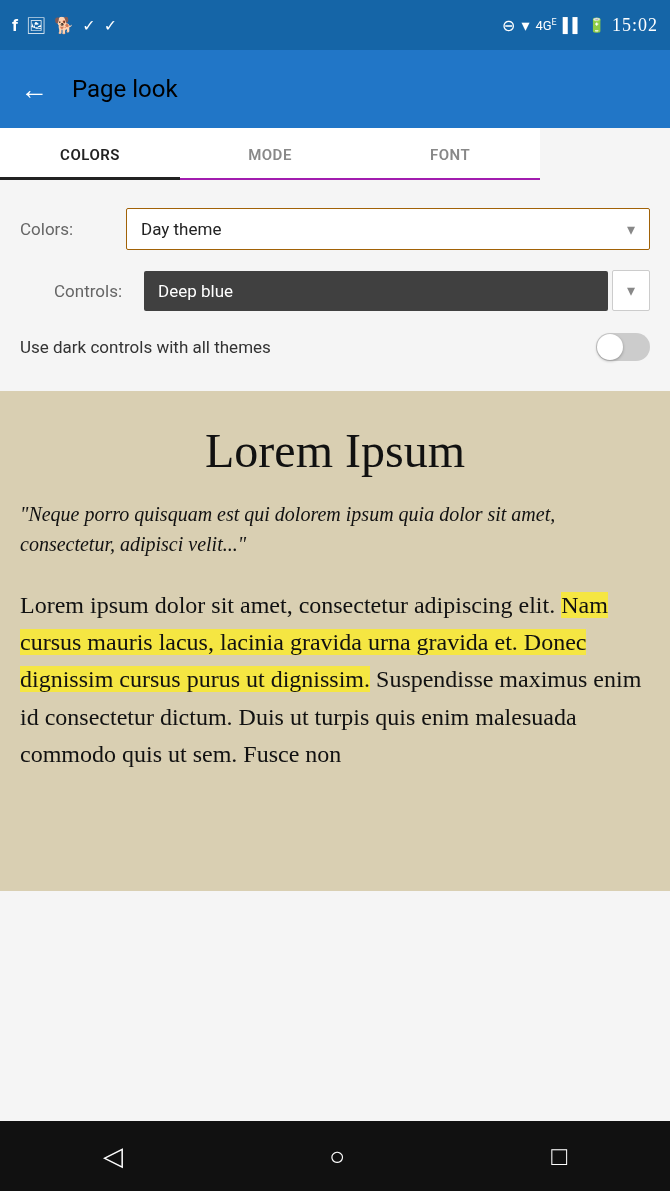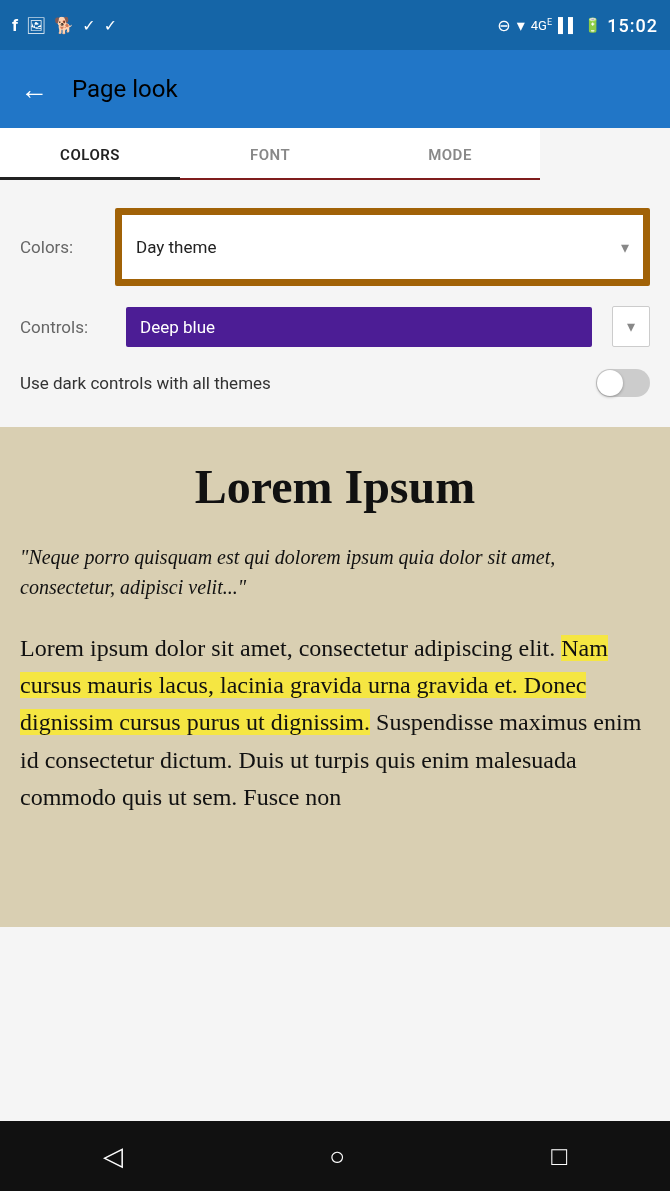--- a/index.html
+++ b/index.html
@@ -10,41 +10,41 @@
       width: 670px;
       height: 50px;
       background: #1565a7;
       display: flex;
       align-items: center;
       justify-content: space-between;
       padding: 0 12px;
     }
     .status-bar-left { display: flex; align-items: center; gap: 8px; }
     .status-bar-right { display: flex; align-items: center; gap: 6px; color: white; font-size: 16px; font-weight: 500; }
-    .status-time { color: white; font-size: 18px; font-weight: 500; letter-spacing: 1px; }
+    .status-time { color: white; font-size: 18px; font-weight: 500; letter-spacing: 1px; font-family: Liberation Serif, serif; }
 
     
     .app-bar {
       width: 670px;
       height: 78px;
       background: #2176c7;
       display: flex;
       align-items: center;
       padding: 0 20px;
       gap: 24px;
     }
     .app-bar-back { color: white; font-size: 28px; cursor: pointer; }
     .app-bar-title { color: #000000; font-size: 24px; font-weight: 400; }
 
     
     .tab-bar {
       width: 540px;
       background: white;
       display: flex;
-      border-bottom: 2px solid #7f1d1d;
+      border-bottom: 2px solid #a21caf;
     }
     .tab-item {
       flex: 1;
       text-align: center;
       padding: 18px 0 14px;
       font-size: 15px;
       font-weight: 600;
       color: #888;
       cursor: pointer;
       letter-spacing: 0.5px;
@@ -100,24 +100,24 @@
     }
 
     
     .preview-area {
       background: #d9cfb2;
       padding: 32px 20px 20px;
       min-height: 500px;
     }
     .preview-title {
       font-size: 48px;
-      font-weight: 700;
+      font-weight: 400;
       text-align: center;
       color: #111;
-      margin-bottom: 28px;
+      margin-bottom: 21px;
       font-family: Georgia, serif;
     }
     .preview-quote {
       font-size: 20px;
       font-style: italic;
       color: #111;
       margin-bottom: 28px;
       line-height: 1.5;
       font-family: Georgia, serif;
     }
@@ -145,58 +145,59 @@
     .nav-icon {
       color: white;
       font-size: 26px;
       cursor: pointer;
     }
 
     .colors-dropdown-row {
       display: flex;
       align-items: center;
       padding: 10px 0;
-      gap: 5px;
+      gap: 16px;
     }
     .colors-label {
       font-size: 17px;
       color: #666;
       min-width: 90px;
     }
     .colors-select-wrapper {
       flex: 1;
       display: flex;
       align-items: center;
       background: white;
-      border: 7px solid #a16207;
+      border: 1px solid #a16207;
       border-radius: 2px;
-      padding: 22px 14px;
+      padding: 10px 14px;
       cursor: pointer;
     }
     .colors-select-text {
       flex: 1;
       font-size: 17px;
       color: #222;
     }
     .controls-row {
       display: flex;
       align-items: center;
       padding: 10px 0;
-      gap: 16px;
+      gap: 0;
+      margin-left: 34px;
     }
     .controls-label {
       font-size: 17px;
       color: #666;
       min-width: 90px;
     }
     .controls-select-wrapper {
       flex: 1;
       display: flex;
       align-items: center;
-      background: #4c1d95;
+      background: #404040;
       border-radius: 2px;
       padding: 10px 14px;
       cursor: pointer;
     }
     .controls-select-text {
       flex: 1;
       font-size: 17px;
       color: white;
     }
     .controls-arrow-wrapper {
@@ -229,22 +230,22 @@
   </div>
 </div>
 
 <div class="app-bar">
   <span class="app-bar-back">←</span>
   <span class="app-bar-title">Page look</span>
 </div>
 
 <div class="tab-bar">
   <div class="tab-item active">COLORS</div>
+  <div class="tab-item">MODE</div>
   <div class="tab-item">FONT</div>
-  <div class="tab-item">MODE</div>
 </div>
 
 <div class="settings-panel">
 
   <div class="colors-dropdown-row">
     <span class="colors-label">Colors:</span>
     <div class="colors-select-wrapper">
       <span class="colors-select-text">Day theme</span>
       <span style="color:#888;font-size:16px;">▾</span>
     </div>

